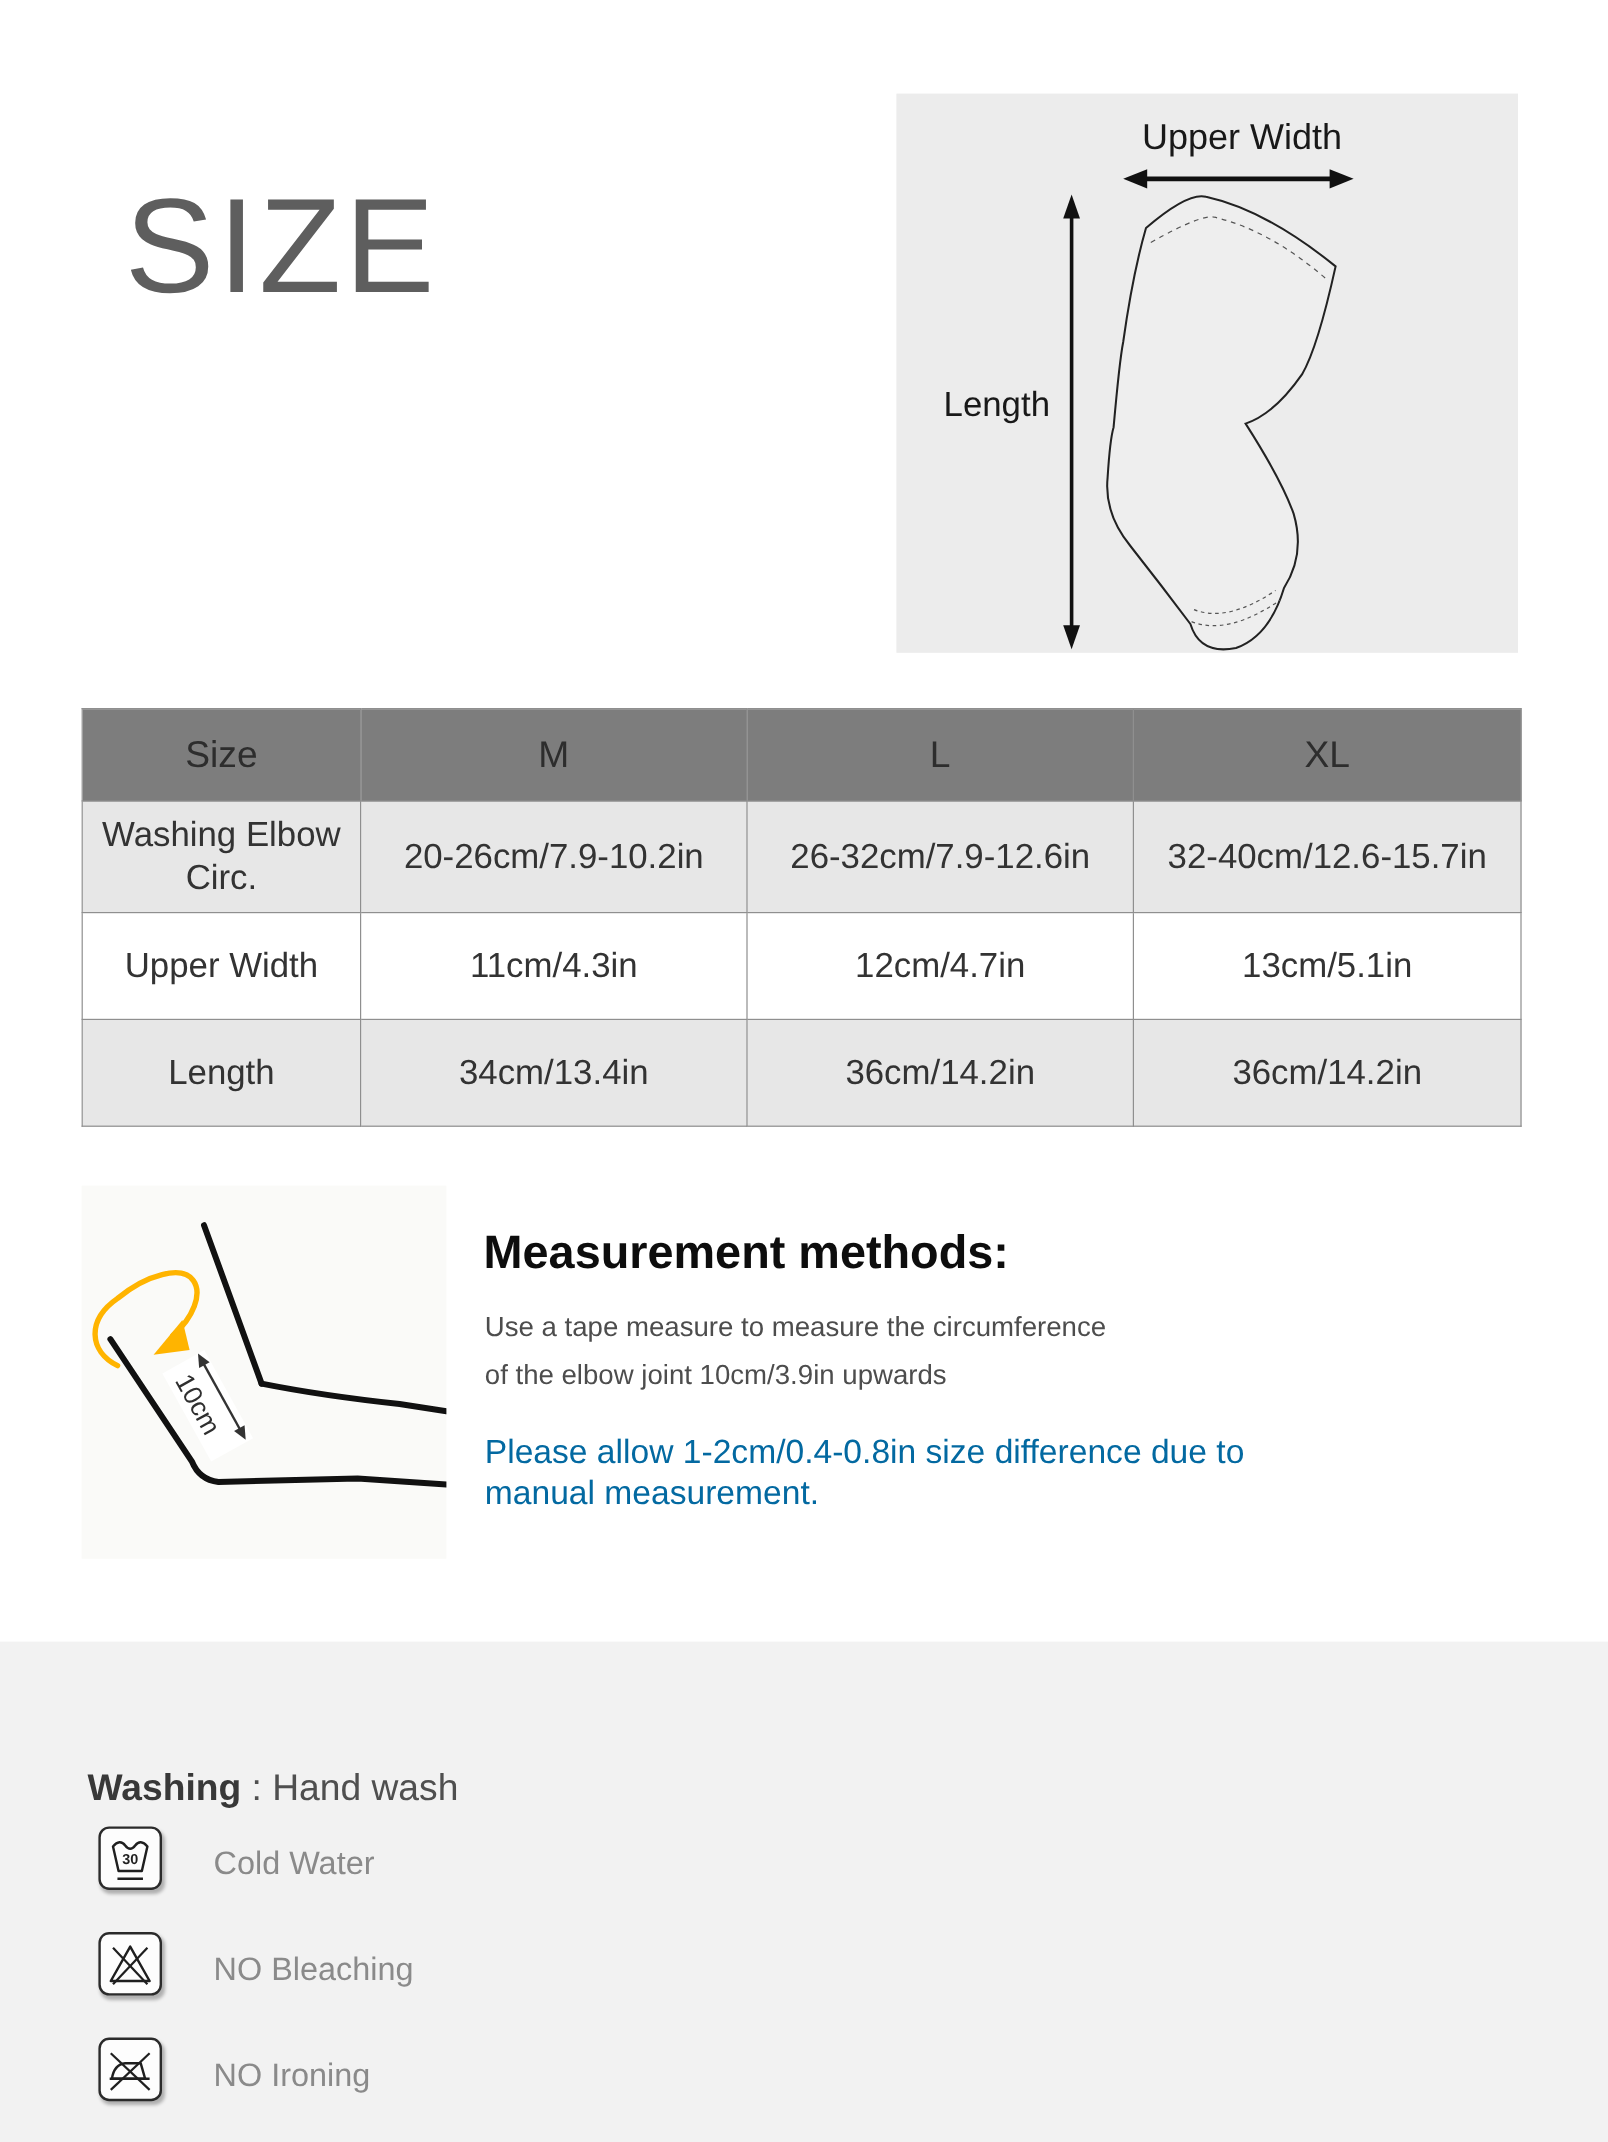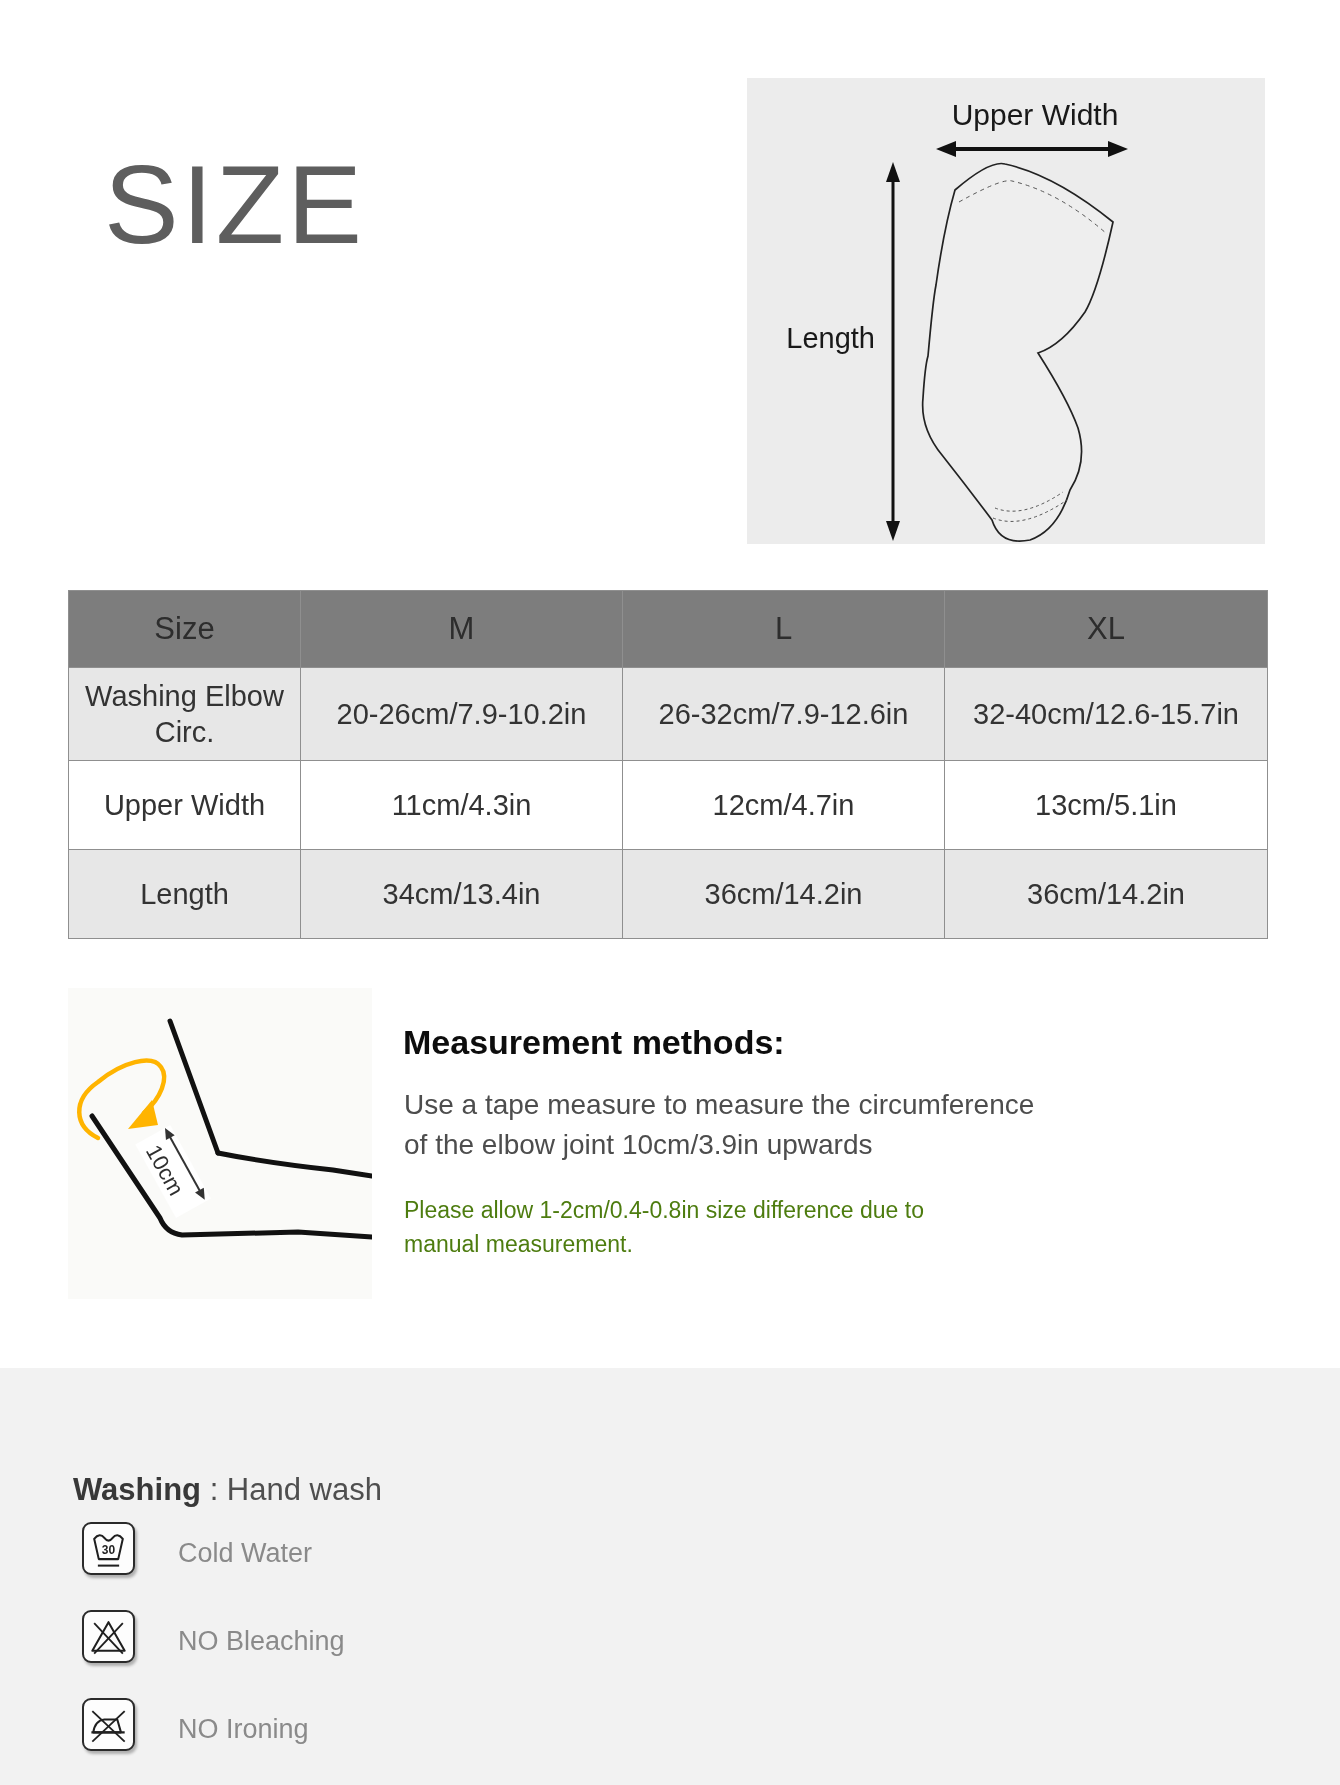--- a/index.html
+++ b/index.html
@@ -49,29 +49,29 @@
   table.size-table tr.r2 td{height:88px;background:#ffffff;}
   table.size-table tr.r3 td{height:88px;background:#e7e7e7;}
 
   
   .measure-img{
     position:absolute;left:68px;top:988px;width:304px;height:311px;
     background:#fafaf8;
   }
   .measure-heading{
     position:absolute;left:403px;top:1023px;
-    font-size:34px;font-weight:700;color:#0d0d0d;
+    font-size:39px;font-weight:700;color:#0d0d0d;
   }
   .measure-body{
     position:absolute;left:404px;top:1085px;
-    font-size:28px;line-height:40px;color:#4d4d4d;
+    font-size:23px;line-height:40px;color:#4d4d4d;
   }
   .measure-note{
     position:absolute;left:404px;top:1193px;
-    font-size:23px;line-height:34px;color:#4d7c0f;
+    font-size:28px;line-height:34px;color:#0369a1;
   }
 
   
   .footer{
     position:absolute;left:0;top:1368px;width:1340px;height:417px;
     background:#f2f2f2;
   }
   .wash-heading{position:absolute;left:73px;top:1472px;font-size:31px;color:#4f4f4f;}
   .wash-heading b{color:#383838;font-weight:700;}
   .wash-item-icon{

